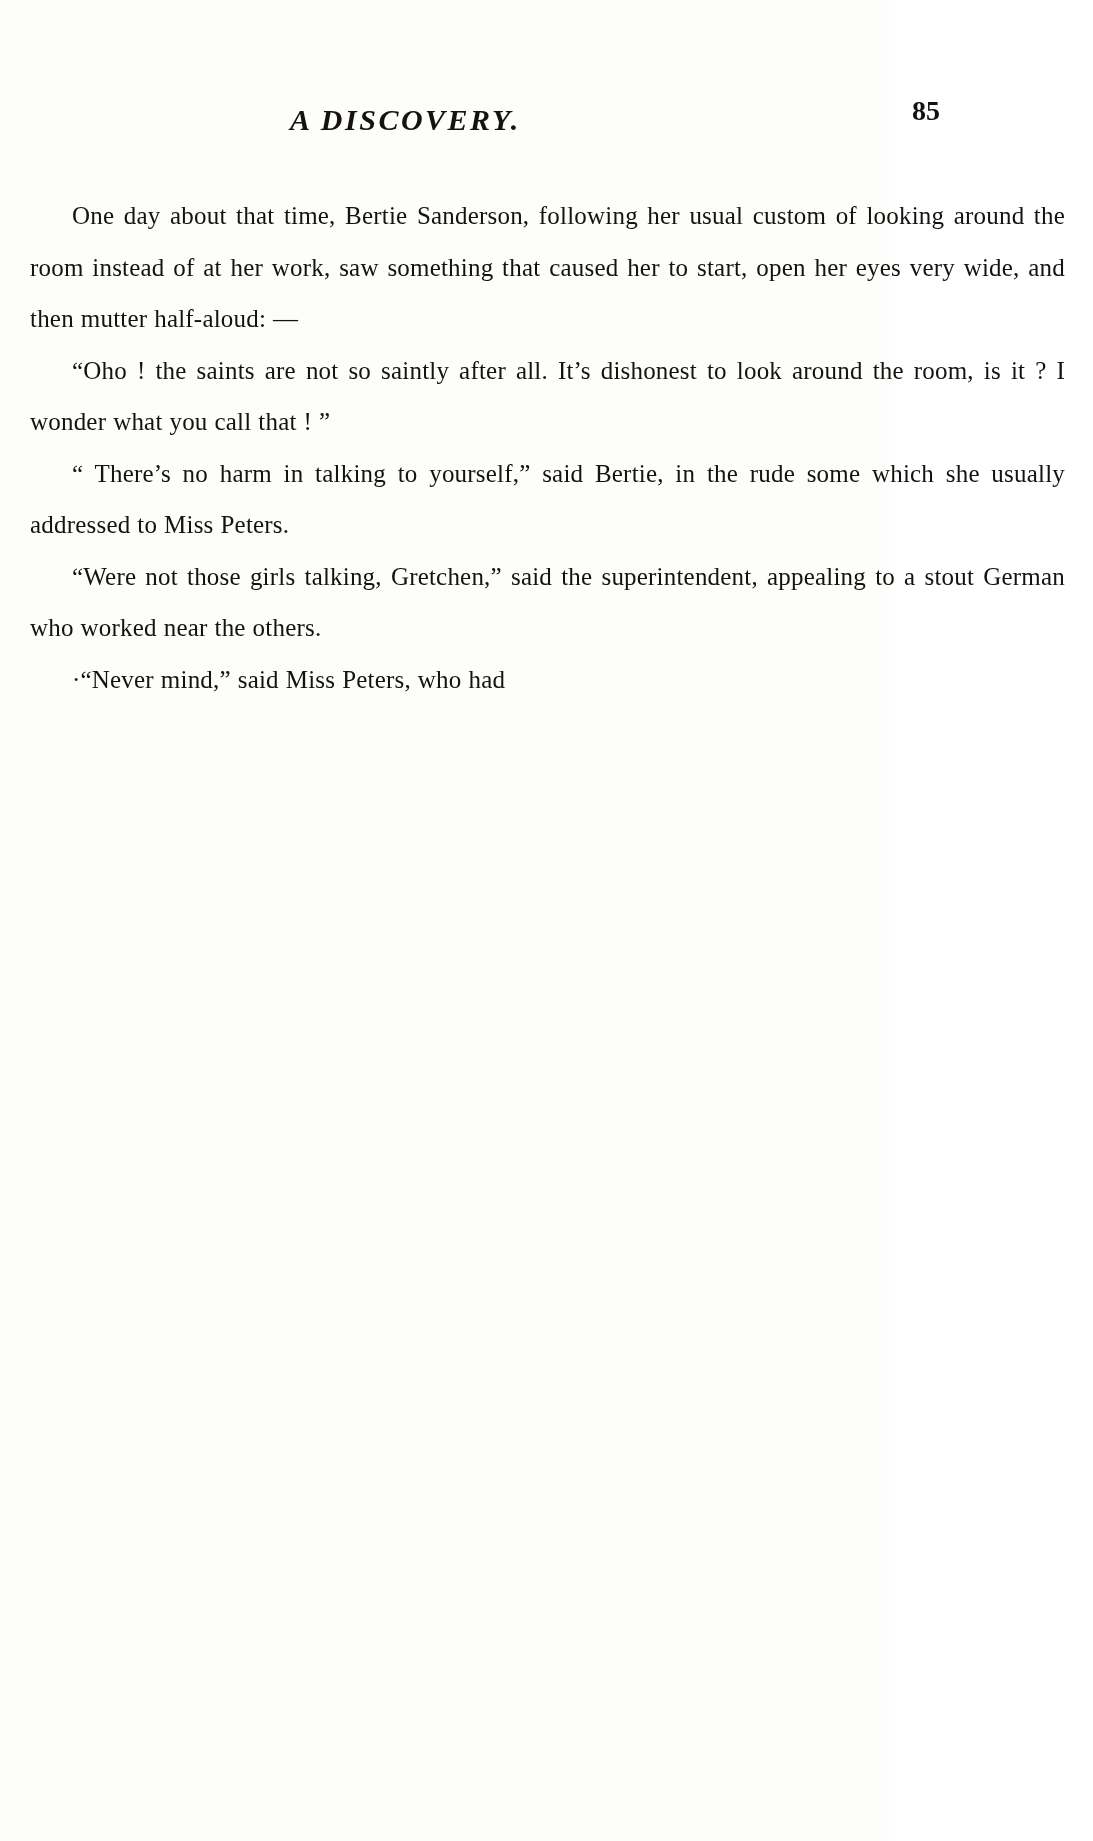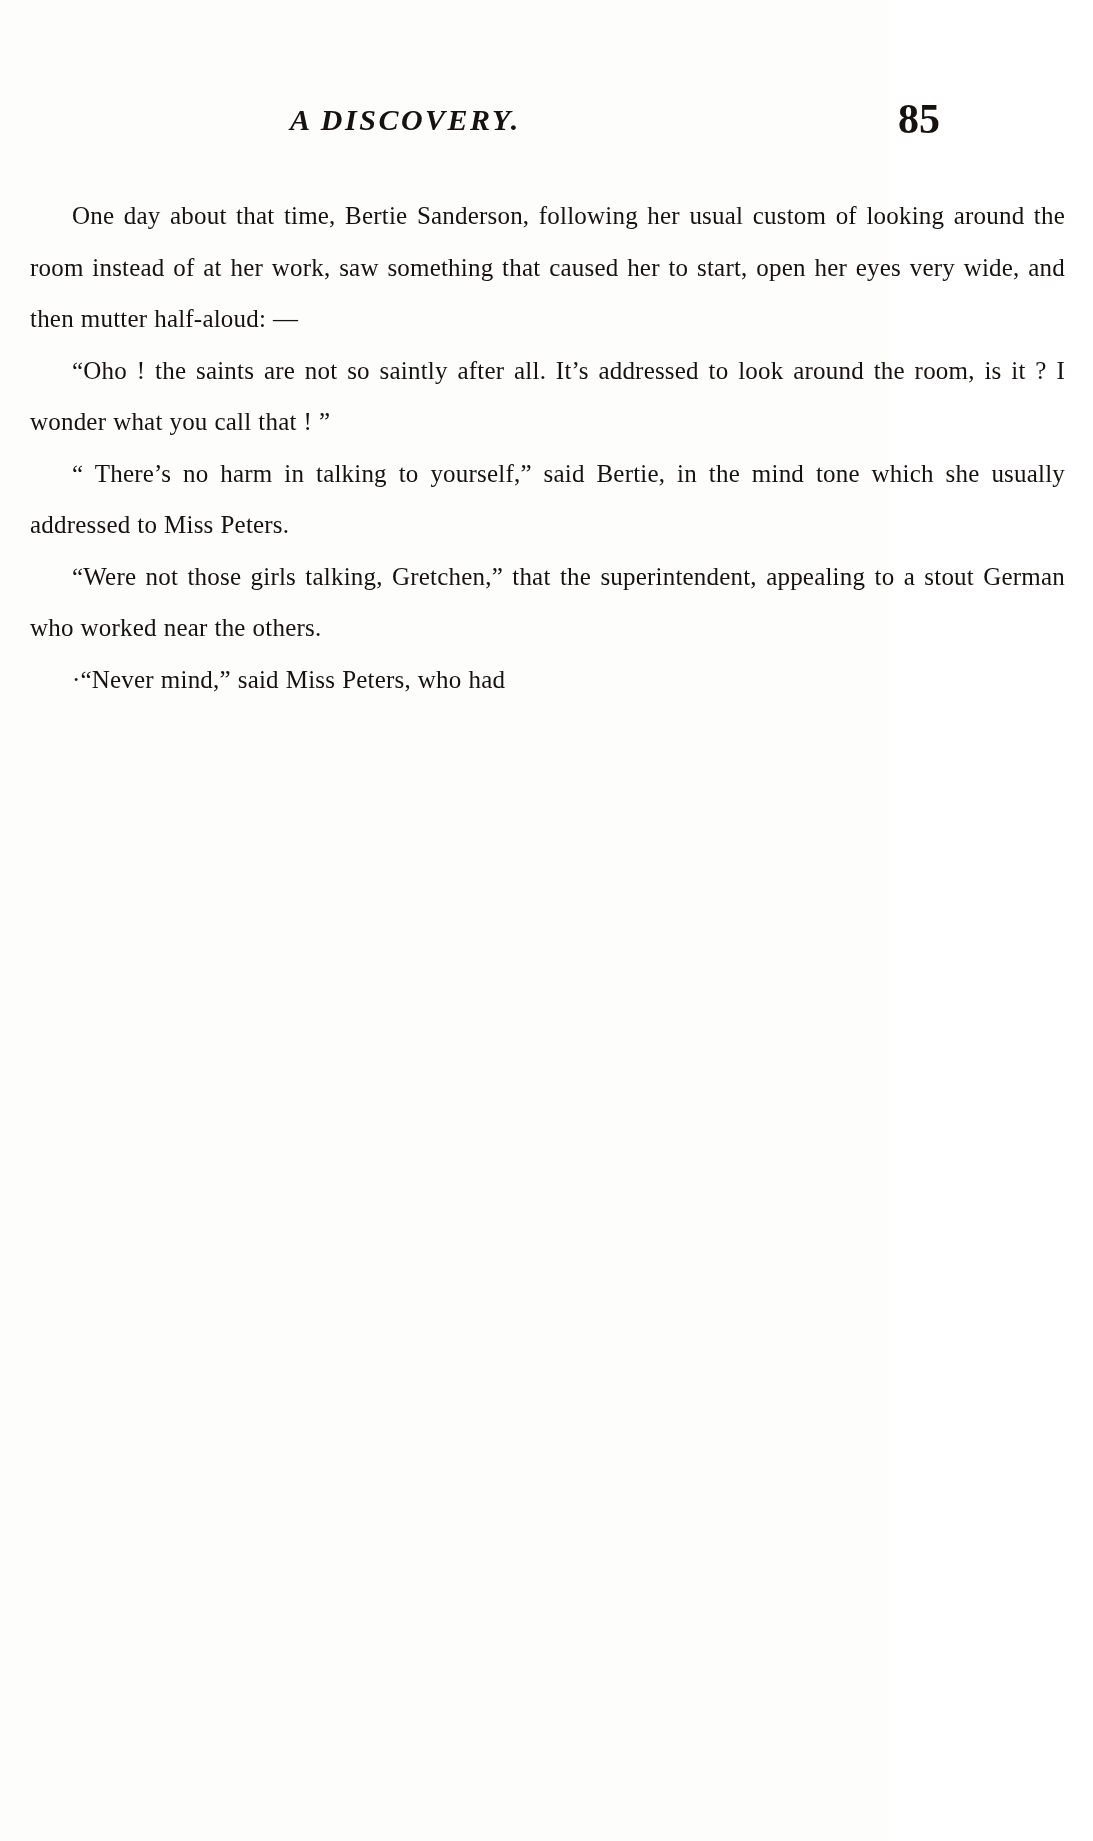--- a/index.html
+++ b/index.html
@@ -40,21 +40,21 @@
     font-size: 30px;
     letter-spacing: 2.5px;
     color: #15120f;
   }
   .page-number {
     position: absolute;
     right: 20px;
     top: 0px;
     font-family: "Liberation Serif", serif;
     font-weight: bold;
-    font-size: 42px;
+    font-size: 28px;
     color: #15120f;
   }
   .body-text {
     position: absolute;
     left: 30px;
     top: 190px;
     width: 1035px;
   }
   p.para {
     margin: 0 0 0 0;
@@ -81,19 +81,19 @@
 
 <div class="page">
 
   <div class="header">
     <div class="running-title">A DISCOVERY.</div>
     <div class="page-number">85</div>
   </div>
 
   <div class="body-text">
     <p class="para">One day about that time, Bertie Sanderson, following her usual custom of looking around the room instead of at her work, saw something that caused her to start, open her eyes very wide, and then mutter half-aloud: —</p>
-    <p class="para">“Oho ! the saints are not so saintly after all. It’s addressed to look around the room, is it ? I wonder what you call that ! ”</p>
-    <p class="para">“ There’s no harm in talking to yourself,” said Bertie, in the mind tone which she usually addressed to Miss Peters.</p>
-    <p class="para">“Were not those girls talking, Gretchen,” that the superintendent, appealing to a stout German who worked near the others.</p>
+    <p class="para">“Oho ! the saints are not so saintly after all. It’s dishonest to look around the room, is it ? I wonder what you call that ! ”</p>
+    <p class="para">“ There’s no harm in talking to yourself,” said Bertie, in the rude some which she usually addressed to Miss Peters.</p>
+    <p class="para">“Were not those girls talking, Gretchen,” said the superintendent, appealing to a stout German who worked near the others.</p>
     <p class="para">·“Never mind,” said Miss Peters, who had</p>
   </div>
 
 </div>
 
 </body></html>

